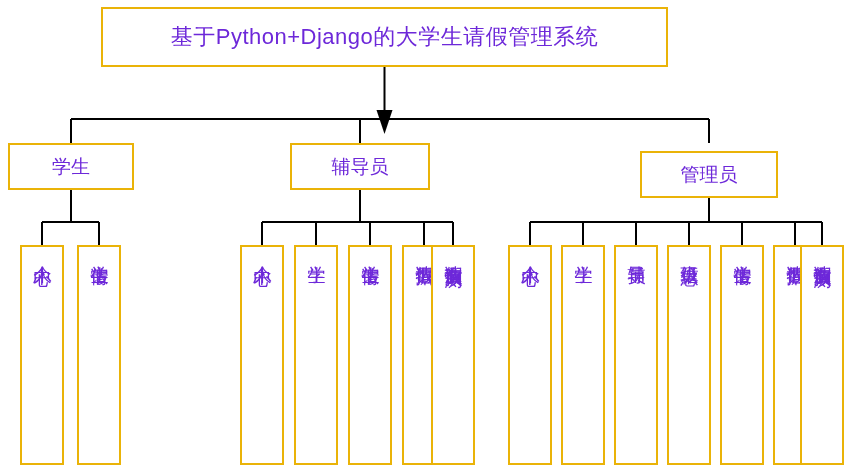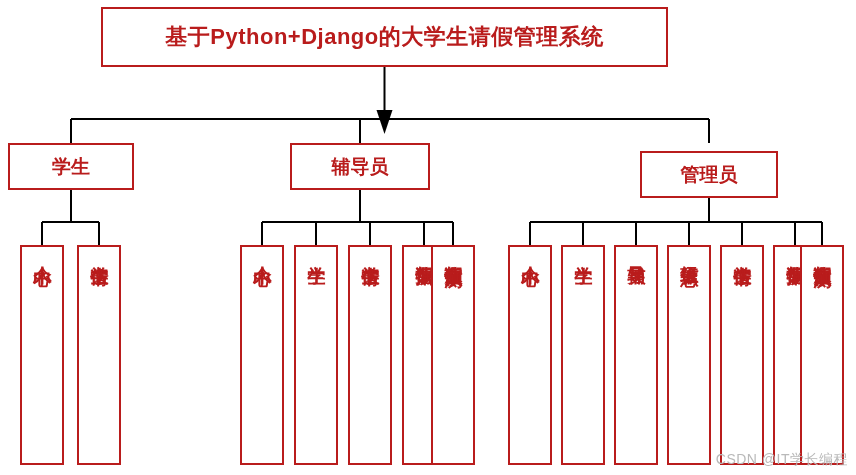--- a/index.html
+++ b/index.html
@@ -23,28 +23,27 @@
     position: absolute;
     left: 0;
     top: 0;
     width: 856px;
     height: 475px;
     pointer-events: none;
   }
   .node {
     position: absolute;
     box-sizing: border-box;
-    border: 2px solid #b91c1c;
+    border: 2px solid #eab308;
     background: #ffffff;
     display: flex;
     align-items: center;
     justify-content: center;
-    color: #b91c1c;
+    color: #6d28d9;
     z-index: 2;
-    font-weight: bold;
   }
   .node.title-node {
     font-size: 22px;
     letter-spacing: 0.5px;
   }
   .node.role-node {
     font-size: 19px;
   }
   .node.leaf-node {
     font-size: 18px;
@@ -161,15 +160,14 @@
         <span class="leaf-text">学生请假</span>
       </div>
       <div class="node leaf-node" style="left: 773px; top: 245px; width: 44px; height: 220px;">
         <span class="leaf-text">请假数据</span>
       </div>
       <div class="node leaf-node" style="left: 800px; top: 245px; width: 44px; height: 220px;">
         <span class="leaf-text">请假次数预测</span>
       </div>
     </div>
 
-  <div class="watermark">CSDN @IT学长编程</div>
 
 </div>
 
 </body></html>

